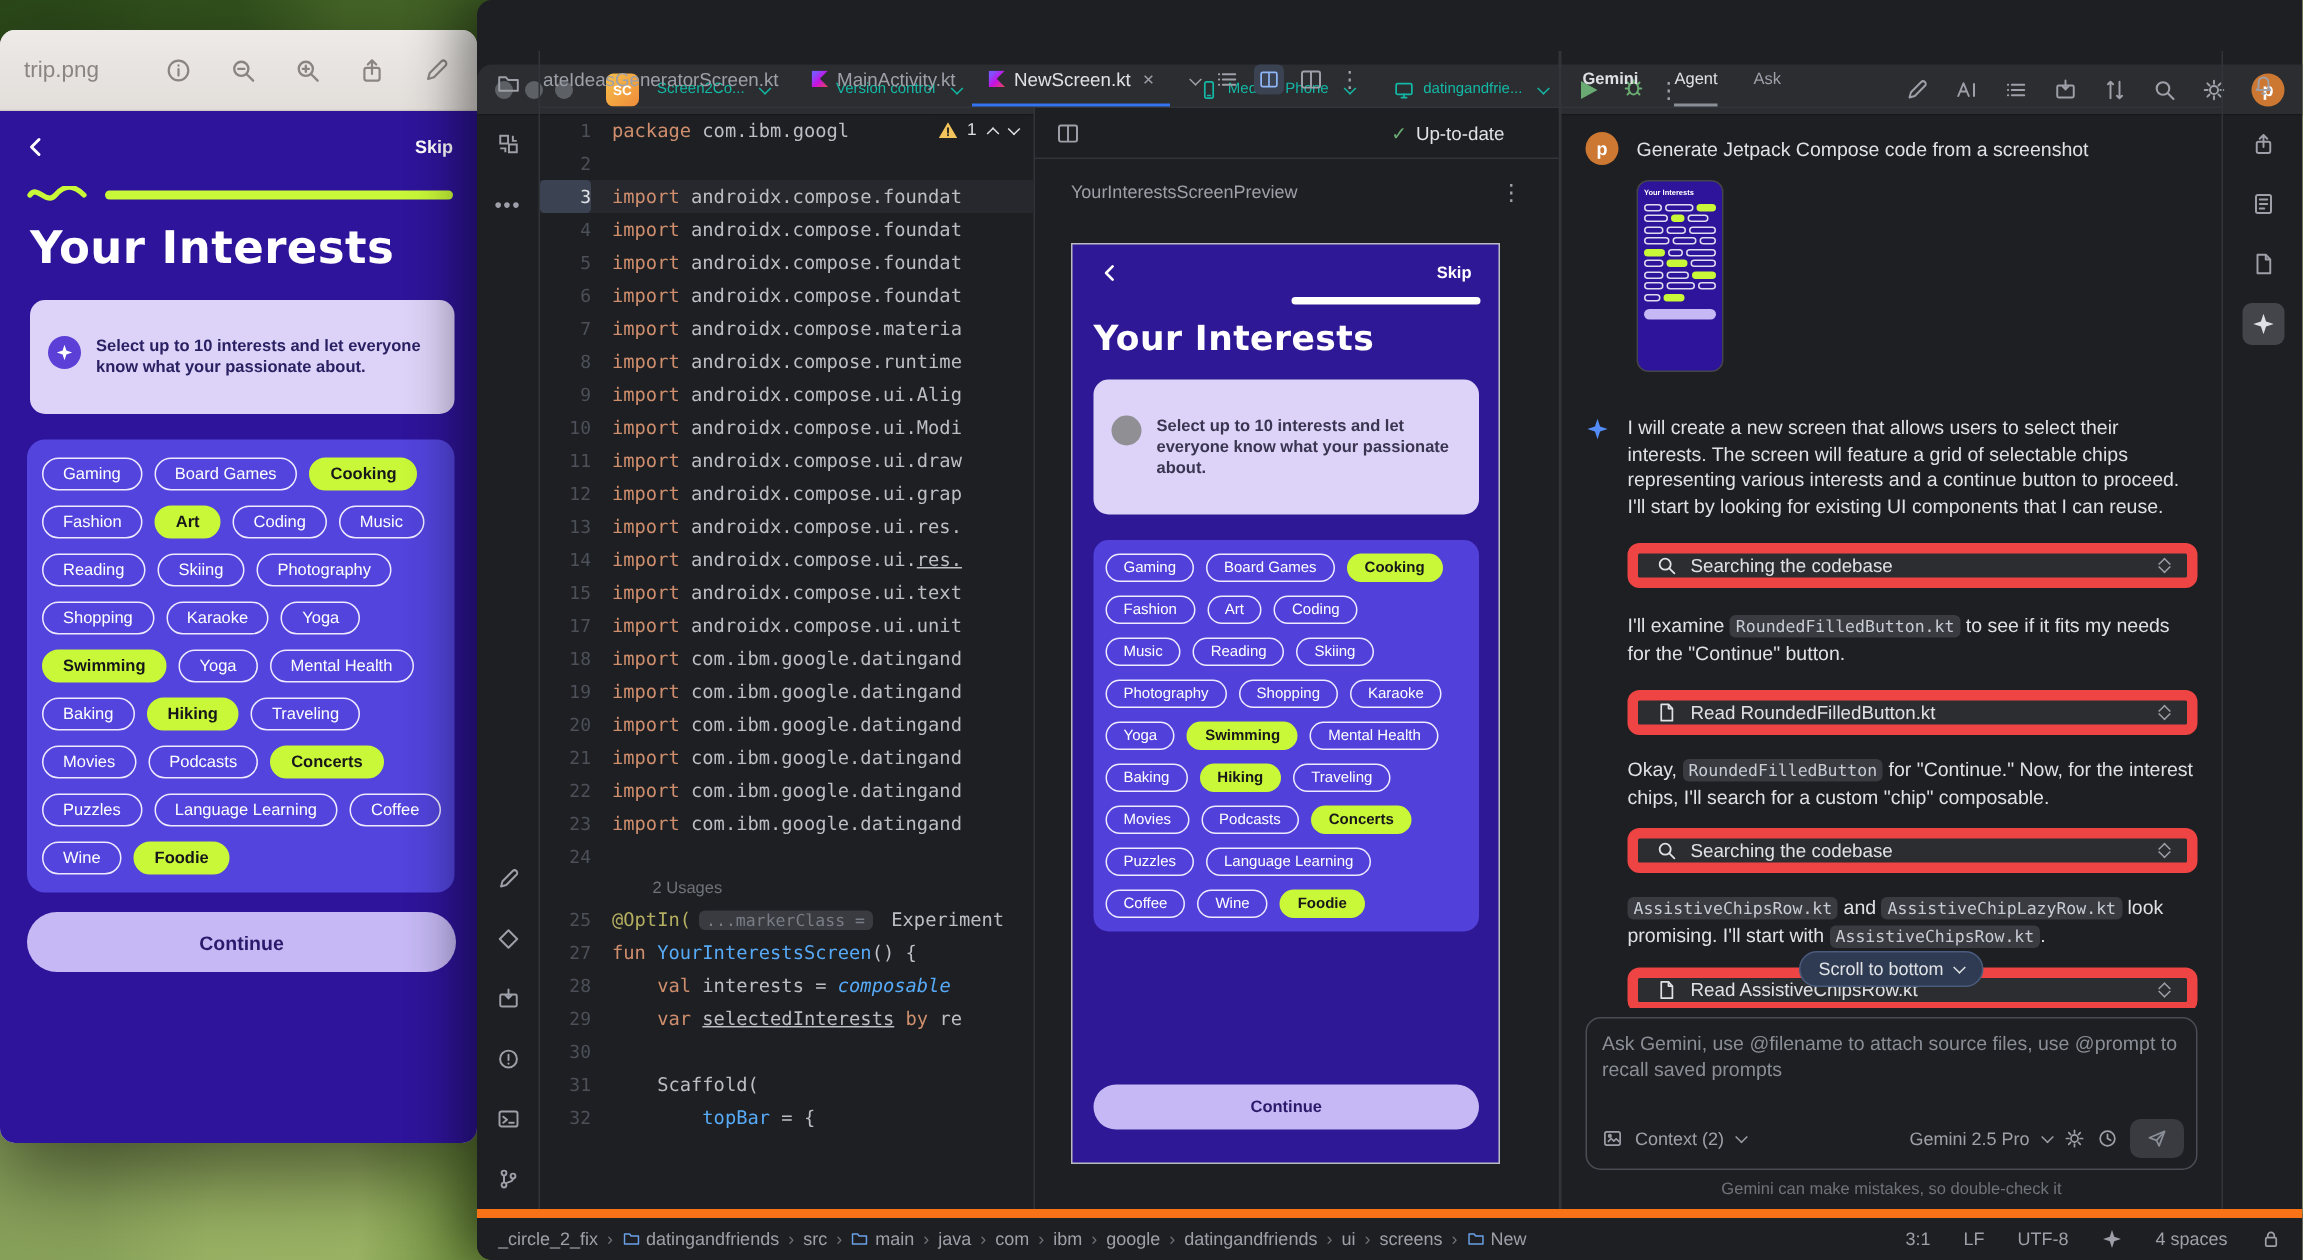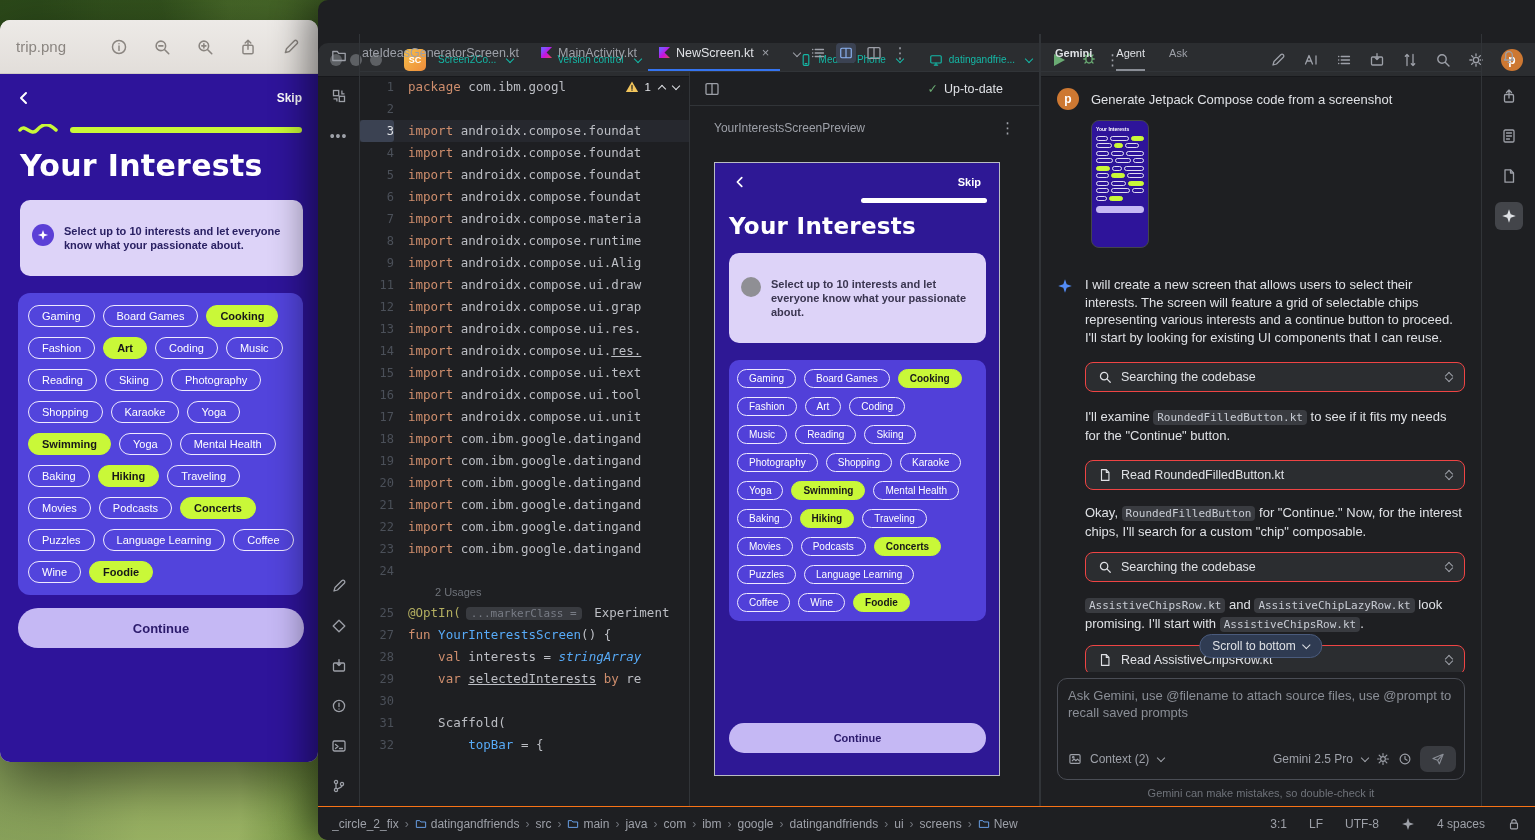--- a/index.html
+++ b/index.html
@@ -139,39 +139,39 @@
   .thumb-title{font-size:5px;font-weight:800;color:#fff;margin-bottom:1px;white-space:nowrap;}
   .m-row{display:flex;gap:2px;}
   .m-chip{height:5px;border:1px solid rgba(255,255,255,.85);border-radius:3px;}
   .m-chip.sel{background:#c9f838;border-color:#c9f838;}
   .m-cont{height:7px;border-radius:4px;background:#c5b8f4;margin-top:3px;}
   .ai-row{display:flex;gap:12px;margin-top:28px;}
   .ai-star{color:#538cf7;margin-top:2px;}
   .gm-p{font-size:13px;line-height:17.5px;color:#dfe1e5;}
   .gm-p.follow{margin:16px 0 0 0;}
   .codechip{font-family:"DejaVu Sans Mono",monospace;font-size:11px;background:#393b40;border-radius:4px;padding:1px 4px;color:#c8ccd4;}
-  .toolbox{margin-top:16px;height:30px;border:1px solid #ef4444;background:#2b2d30;border-radius:8px;
+  .toolbox{margin-top:16px;height:30px;border:7px solid #ef4444;background:#2b2d30;border-radius:8px;
     display:flex;align-items:center;gap:9px;padding:0 12px;font-size:12.5px;color:#dfe1e5;}
   .toolbox.tight{margin-top:12px;}
   .scrollpill{position:absolute;left:50%;transform:translateX(-50%);bottom:148px;height:24px;border-radius:12px;
     background:#2f3b52;border:1px solid #4a5b7d;color:#dfe1e5;font-size:12px;display:flex;align-items:center;
     padding:0 12px;gap:2px;z-index:5;}
   .gm-inputwrap{padding:6px 16px 0;}
   .gm-input{position:relative;height:102px;border:1px solid #4a4d55;border-radius:10px;}
   .gm-input textarea{position:absolute;top:8px;left:10px;right:10px;height:54px;background:transparent;border:none;
     resize:none;outline:none;color:#dfe1e5;font-family:"Liberation Sans",sans-serif;font-size:13px;line-height:17px;}
   .gm-input textarea::placeholder{color:#8a8e96;}
   .gm-input-bottom{position:absolute;left:10px;right:8px;bottom:7px;display:flex;align-items:center;gap:8px;
     color:#9da0a8;font-size:12px;}
   .pillbtn{display:flex;align-items:center;gap:4px;}
   .sendbtn{width:36px;height:26px;border-radius:7px;background:#393b40;display:flex;align-items:center;justify-content:center;color:#8a8e96;}
   .gm-footer{height:26px;display:flex;align-items:center;justify-content:center;color:#6f737a;font-size:11px;}
 
   
-  .statusbar{position:absolute;left:0;right:0;bottom:0;height:34px;border-top:1px solid #f97316;background:#1e1f22;
+  .statusbar{position:absolute;left:0;right:0;bottom:0;height:34px;border-top:6px solid #f97316;background:#1e1f22;
     display:flex;align-items:center;padding:0 14px;color:#9da0a8;font-size:12px;border-radius:0 0 0 10px;gap:6px;}
   .bc{display:flex;align-items:center;gap:6px;flex:1;min-width:0;overflow:hidden;white-space:nowrap;}
   .bc-item{display:flex;align-items:center;gap:4px;color:#9da0a8;}
   .bc-sep{color:#6f737a;}
   .bc-ic{color:#6aa1e8;}
   .sb-right{display:flex;align-items:center;gap:22px;margin-left:12px;color:#9da0a8;}
 </style>
 </head>
 <body>
 
@@ -544,38 +544,38 @@
           <div id="code-lines">
               <div class="code-line"><span class="ln">1</span><span class="code-text"><span class="kw">package</span><span class="tx"> com.ibm.googl</span></span></div>
               <div class="code-line"><span class="ln">2</span><span class="code-text"></span></div>
               <div class="code-line active"><span class="ln">3</span><span class="code-text"><span class="kw">import</span><span class="tx"> androidx.compose.foundat</span></span></div>
               <div class="code-line"><span class="ln">4</span><span class="code-text"><span class="kw">import</span><span class="tx"> androidx.compose.foundat</span></span></div>
               <div class="code-line"><span class="ln">5</span><span class="code-text"><span class="kw">import</span><span class="tx"> androidx.compose.foundat</span></span></div>
               <div class="code-line"><span class="ln">6</span><span class="code-text"><span class="kw">import</span><span class="tx"> androidx.compose.foundat</span></span></div>
               <div class="code-line"><span class="ln">7</span><span class="code-text"><span class="kw">import</span><span class="tx"> androidx.compose.materia</span></span></div>
               <div class="code-line"><span class="ln">8</span><span class="code-text"><span class="kw">import</span><span class="tx"> androidx.compose.runtime</span></span></div>
               <div class="code-line"><span class="ln">9</span><span class="code-text"><span class="kw">import</span><span class="tx"> androidx.compose.ui.Alig</span></span></div>
+              <div class="code-line"><span class="ln">10</span><span class="code-text"><span class="kw">import</span><span class="tx"> androidx.compose.ui.Modi</span></span></div>
               <div class="code-line"><span class="ln">11</span><span class="code-text"><span class="kw">import</span><span class="tx"> androidx.compose.ui.draw</span></span></div>
               <div class="code-line"><span class="ln">12</span><span class="code-text"><span class="kw">import</span><span class="tx"> androidx.compose.ui.grap</span></span></div>
               <div class="code-line"><span class="ln">13</span><span class="code-text"><span class="kw">import</span><span class="tx"> androidx.compose.ui.res.</span></span></div>
               <div class="code-line"><span class="ln">14</span><span class="code-text"><span class="kw">import</span><span class="tx"> androidx.compose.ui.</span><span class="txu">res.</span></span></div>
               <div class="code-line"><span class="ln">15</span><span class="code-text"><span class="kw">import</span><span class="tx"> androidx.compose.ui.text</span></span></div>
-              <div class="code-line"><span class="ln">16</span><span class="code-text"><span class="kw">import</span><span class="tx"> androidx.compose.ui.tool</span></span></div>
               <div class="code-line"><span class="ln">17</span><span class="code-text"><span class="kw">import</span><span class="tx"> androidx.compose.ui.unit</span></span></div>
               <div class="code-line"><span class="ln">18</span><span class="code-text"><span class="kw">import</span><span class="tx"> com.ibm.google.datingand</span></span></div>
               <div class="code-line"><span class="ln">19</span><span class="code-text"><span class="kw">import</span><span class="tx"> com.ibm.google.datingand</span></span></div>
               <div class="code-line"><span class="ln">20</span><span class="code-text"><span class="kw">import</span><span class="tx"> com.ibm.google.datingand</span></span></div>
               <div class="code-line"><span class="ln">21</span><span class="code-text"><span class="kw">import</span><span class="tx"> com.ibm.google.datingand</span></span></div>
               <div class="code-line"><span class="ln">22</span><span class="code-text"><span class="kw">import</span><span class="tx"> com.ibm.google.datingand</span></span></div>
               <div class="code-line"><span class="ln">23</span><span class="code-text"><span class="kw">import</span><span class="tx"> com.ibm.google.datingand</span></span></div>
               <div class="code-line"><span class="ln">24</span><span class="code-text"></span></div>
               <div class="usages-hint">2 Usages</div>
               <div class="code-line"><span class="ln">25</span><span class="code-text"><span class="ann">@OptIn(</span><span class="inlay">...markerClass =</span><span class="tx"> Experiment</span></span></div>
               <div class="code-line"><span class="ln">27</span><span class="code-text"><span class="kw">fun </span><span class="fn">YourInterestsScreen</span><span class="tx">() {</span></span></div>
-              <div class="code-line"><span class="ln">28</span><span class="code-text"><span class="tx">    </span><span class="kw">val </span><span class="tx">interests = </span><span class="call">stringArray</span></span></div>
+              <div class="code-line"><span class="ln">28</span><span class="code-text"><span class="tx">    </span><span class="kw">val </span><span class="tx">interests = </span><span class="call">composable</span></span></div>
               <div class="code-line"><span class="ln">29</span><span class="code-text"><span class="tx">    </span><span class="kw">var </span><span class="vmut">selectedInterests</span><span class="kw"> by </span><span class="tx">re</span></span></div>
               <div class="code-line"><span class="ln">30</span><span class="code-text"></span></div>
               <div class="code-line"><span class="ln">31</span><span class="code-text"><span class="tx">    Scaffold(</span></span></div>
               <div class="code-line"><span class="ln">32</span><span class="code-text"><span class="tx">        </span><span class="named">topBar</span><span class="tx"> = {</span></span></div>
             </div>
           <div class="inspect-widget">
             <svg class="ic14">
                 <use href="#i-warn"></use>
               </svg>
             <span>1</span>

